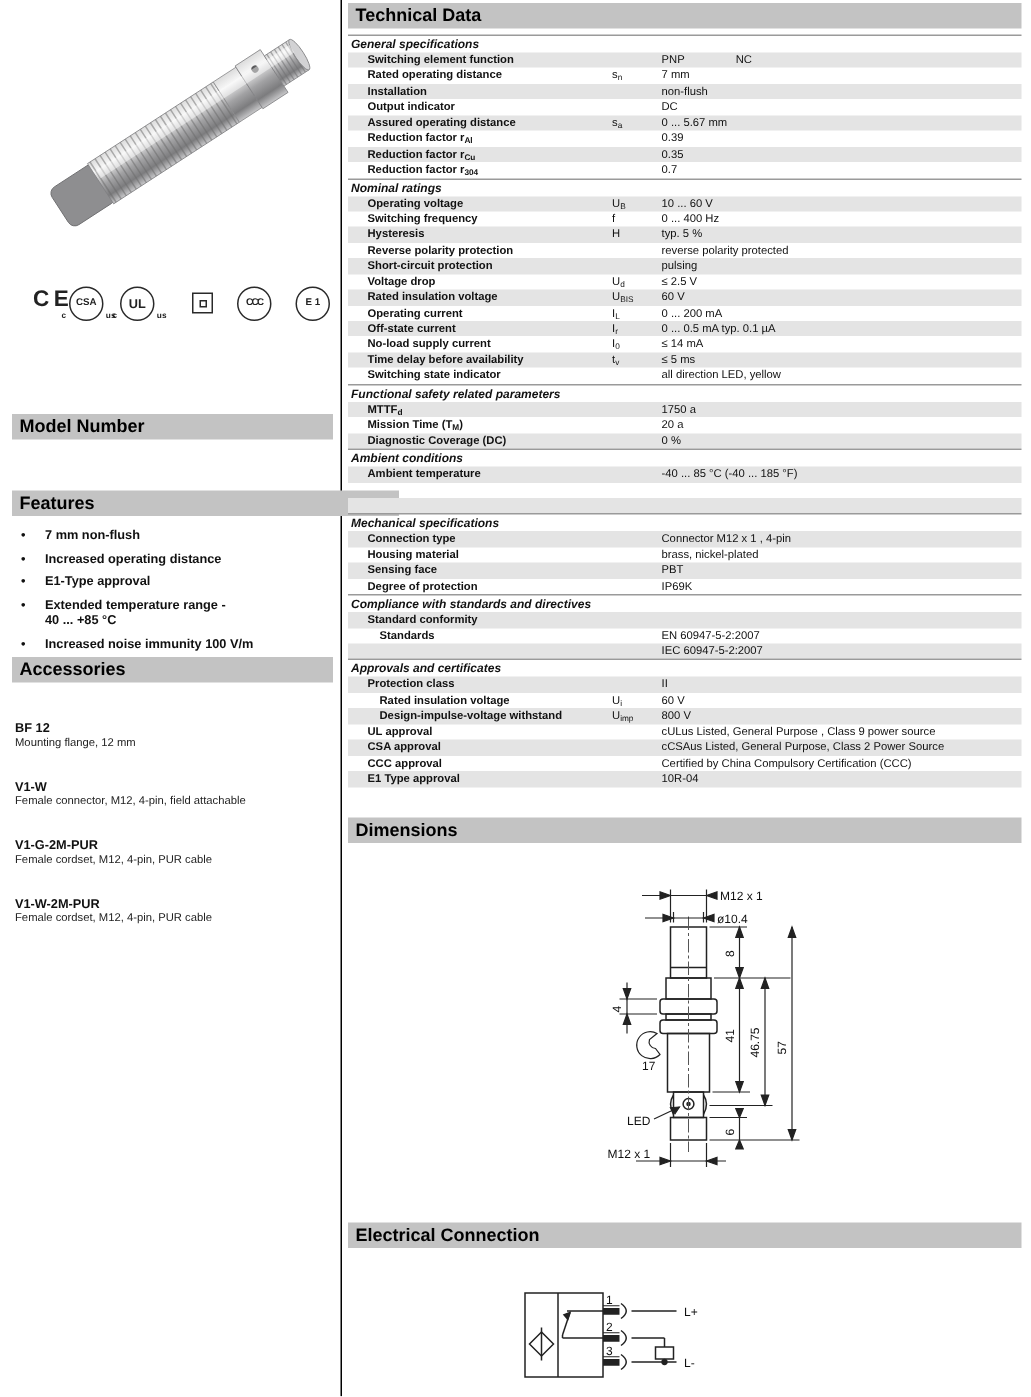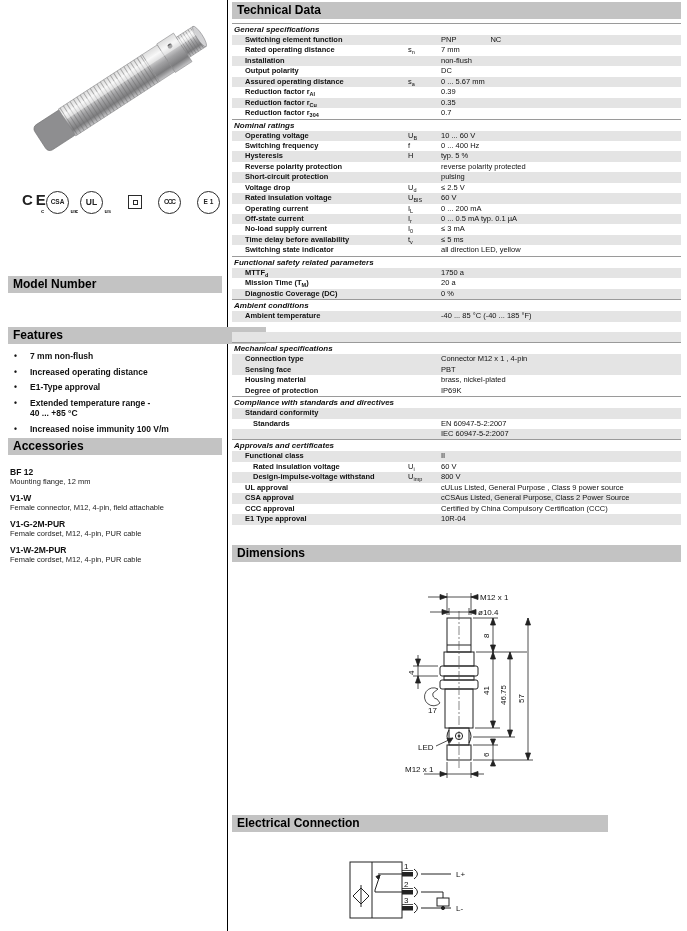--- a/index.html
+++ b/index.html
@@ -30,41 +30,41 @@
 
   .lbar-model { position:absolute; top:276px; left:0; width:214px; }
   .model-value { position:absolute; top:299px; left:2px; font-size:10.5px; font-weight:bold;margin-top:32px; }
   .lbar-features { position:absolute; top:327px; left:0; width:258px; }
   .features-list { position:absolute; top:351px; left:2px; width:210px; list-style:none; }
   .features-list li { position:relative; padding-left:20px; font-size:8.5px; font-weight:bold;
                       line-height:10.5px; margin-bottom:5px; }
   .features-list li .blt { position:absolute; left:4px; top:0; }
   .lbar-acc { position:absolute; top:438px; left:0; width:214px; }
   .acc-list { position:absolute; top:460px; left:2px; width:210px; }
-  .acc-name { font-size:8.5px; font-weight:bold; line-height:10px; margin-top:7px; }
+  .acc-name { font-size:8.5px; font-weight:bold; line-height:10px; margin-top:20px; }
   .acc-desc { font-size:7.5px; line-height:9px; color:#222; }
 
   
   .col-right { position:absolute; left:232px; top:0; width:449px; height:931px; }
   .rbar-tech { position:absolute; top:2px; left:0; width:449px; }
   .tech-table { position:absolute; top:23px; left:0; width:449px; }
   .t-sec { border-top:1px solid #9a9a9a; font-size:8px; font-weight:bold; height:12px;
            line-height:11px; padding-left:2px;font-style:italic; }
   .t-row { display:flex; height:10.45px; font-size:7.5px; line-height:10.45px; }
   .t-row.shade { background:#e4e4e4; }
   .t-row .lab { flex:0 0 176px; padding-left:13px; white-space:nowrap; overflow:hidden;font-weight:bold; }
   .t-row.ind .lab { padding-left:21px; }
   .t-row .sym { flex:0 0 33px; }
   .t-row .val { flex:1; white-space:nowrap; }
   .t-row .v2 { margin-left:34px; }
   sub { font-size:5.5px; vertical-align:-1.5px; line-height:0; }
 
   .rbar-dims { position:absolute; top:545px; left:0; width:449px; }
   .dims-box { position:absolute; top:565px; left:0; width:449px; height:248px; }
-  .rbar-elec { position:absolute; top:815px; left:0; width:376px; }
+  .rbar-elec { position:absolute; top:815px; left:0; width:449px; }
   .elec-box { position:absolute; top:838px; left:0; width:449px; height:93px; }
 
   svg text { font-family:"Liberation Sans", sans-serif; font-size:8px; fill:#111; }
   svg .dimtx { font-size:8px; }
 </style>
 </head>
 <body>
 
 <div class="page">
   <div class="v-divider"></div>
@@ -202,21 +202,21 @@
           <span class="lab">Rated operating distance</span>
           <span class="sym">s<sub>n</sub></span>
           <span class="val">7 mm</span>
         </div>
         <div class="t-row shade">
           <span class="lab">Installation</span>
           <span class="sym"></span>
           <span class="val">non-flush</span>
         </div>
         <div class="t-row">
-          <span class="lab">Output polarity</span>
+          <span class="lab">Output indicator</span>
           <span class="sym"></span>
           <span class="val">DC</span>
         </div>
         <div class="t-row shade">
           <span class="lab">Assured operating distance</span>
           <span class="sym">s<sub>a</sub></span>
           <span class="val">0 ... 5.67 mm</span>
         </div>
         <div class="t-row">
           <span class="lab">Reduction factor r<sub>Al</sub></span>
@@ -275,21 +275,21 @@
           <span class="val">0 ... 200 mA</span>
         </div>
         <div class="t-row shade">
           <span class="lab">Off-state current</span>
           <span class="sym">I<sub>r</sub></span>
           <span class="val">0 ... 0.5 mA typ. 0.1 µA</span>
         </div>
         <div class="t-row">
           <span class="lab">No-load supply current</span>
           <span class="sym">I<sub>0</sub></span>
-          <span class="val">≤ 3 mA</span>
+          <span class="val">≤ 14 mA</span>
         </div>
         <div class="t-row shade">
           <span class="lab">Time delay before availability</span>
           <span class="sym">t<sub>v</sub></span>
           <span class="val">≤ 5 ms</span>
         </div>
         <div class="t-row">
           <span class="lab">Switching state indicator</span>
           <span class="sym"></span>
           <span class="val">all direction LED, yellow</span>
@@ -325,29 +325,29 @@
           <span class="lab"></span>
           <span class="sym"></span>
           <span class="val"></span>
         </div>
         <div class="t-sec">Mechanical specifications</div>
         <div class="t-row shade">
           <span class="lab">Connection type</span>
           <span class="sym"></span>
           <span class="val">Connector M12 x 1 , 4-pin</span>
         </div>
+        <div class="t-row">
+          <span class="lab">Housing material</span>
+          <span class="sym"></span>
+          <span class="val">brass, nickel-plated</span>
+        </div>
         <div class="t-row shade">
           <span class="lab">Sensing face</span>
           <span class="sym"></span>
           <span class="val">PBT</span>
-        </div>
-        <div class="t-row">
-          <span class="lab">Housing material</span>
-          <span class="sym"></span>
-          <span class="val">brass, nickel-plated</span>
         </div>
         <div class="t-row">
           <span class="lab">Degree of protection</span>
           <span class="sym"></span>
           <span class="val">IP69K</span>
         </div>
         <div class="t-sec">Compliance with standards and directives</div>
         <div class="t-row shade">
           <span class="lab">Standard conformity</span>
           <span class="sym"></span>
@@ -358,21 +358,21 @@
           <span class="sym"></span>
           <span class="val">EN 60947-5-2:2007</span>
         </div>
         <div class="t-row shade">
           <span class="lab"></span>
           <span class="sym"></span>
           <span class="val">IEC 60947-5-2:2007</span>
         </div>
         <div class="t-sec">Approvals and certificates</div>
         <div class="t-row shade">
-          <span class="lab">Functional class</span>
+          <span class="lab">Protection class</span>
           <span class="sym"></span>
           <span class="val">II</span>
         </div>
         <div class="t-row ind">
           <span class="lab">Rated insulation voltage</span>
           <span class="sym">U<sub>i</sub></span>
           <span class="val">60 V</span>
         </div>
         <div class="t-row shade ind">
           <span class="lab">Design-impulse-voltage withstand</span>

